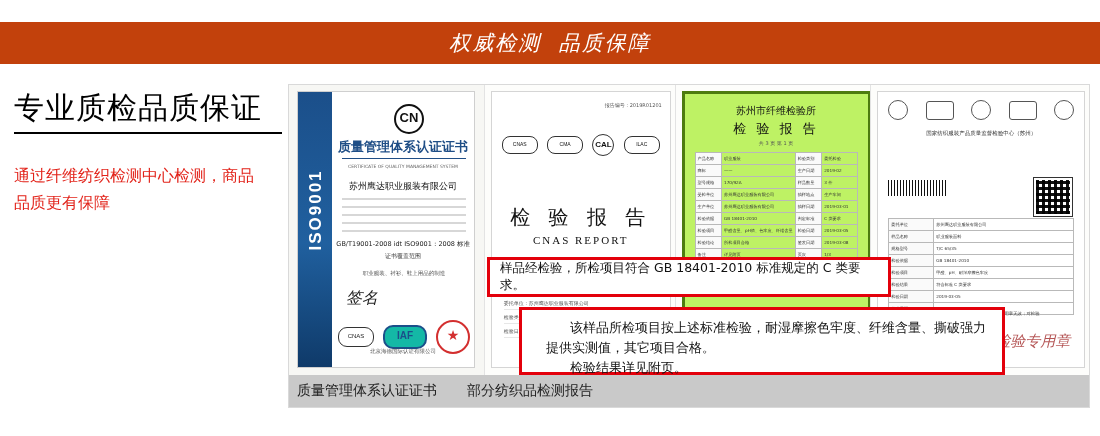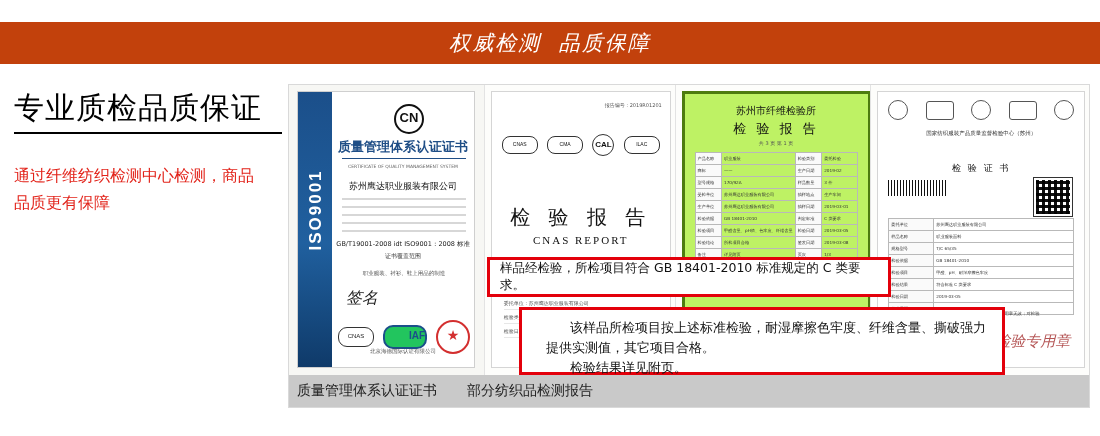--- a/index.html
+++ b/index.html
@@ -234,23 +234,23 @@
     line-height: 17px;
     background: #fff;
   }
   .badge-iaf {
     width: 40px; height: 20px;
     border: 2px solid #1b4f8a;
     border-radius: 10px;
     font-size: 10px;
     font-weight: bold;
     color: #1b4f8a;
-    text-align: right;
+    text-align: center;
     line-height: 18px;
-    background: #22c55e;
+    background: #14b8a6;
   }
   .badge-seal {
     width: 30px; height: 30px;
     border: 2px solid #d32f2f;
     border-radius: 50%;
     color: #d32f2f;
     font-size: 14px;
     line-height: 27px;
     text-align: center;
     background: #fff;
@@ -617,21 +617,20 @@
     <div class="cert c4">
       <div class="c4-paper">
         <div class="c4-logos">
           <div class="c4-logo rnd"></div>
           <div class="c4-logo"></div>
           <div class="c4-logo rnd"></div>
           <div class="c4-logo"></div>
           <div class="c4-logo rnd"></div>
         </div>
         <div class="c4-h1">国家纺织服装产品质量监督检验中心（苏州）</div>
-        <div class="c4-h3">检 验 证 书</div>
         <div class="c4-bar"></div>
         <div class="c4-qr"></div>
         <table class="c4-table">
           <tbody>
               <tr>
             <td class="k">委托单位</td>
             <td>苏州鹰达职业服装有限公司</td>
           </tr>
           <tr>
             <td class="k">样品名称</td>

